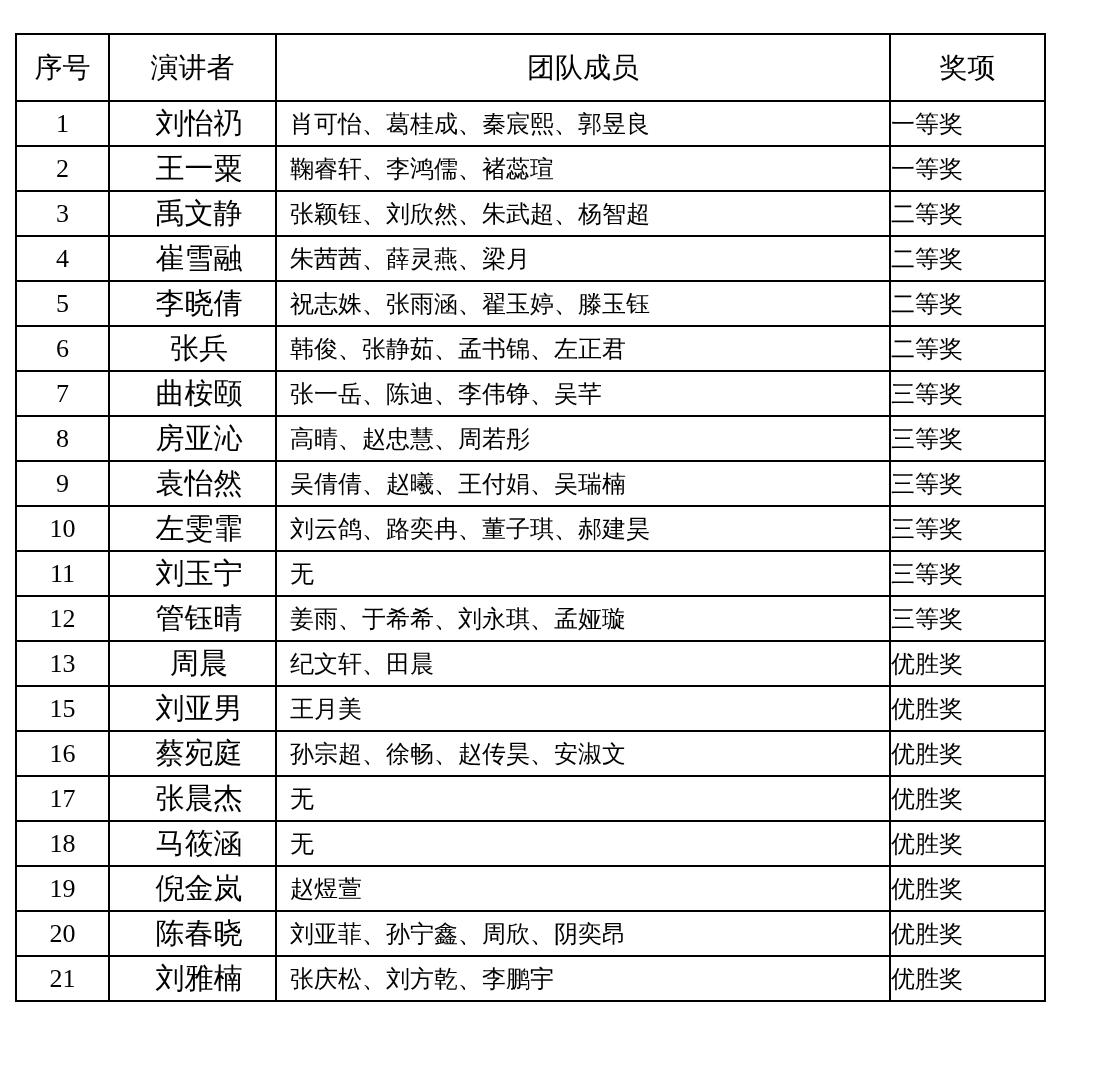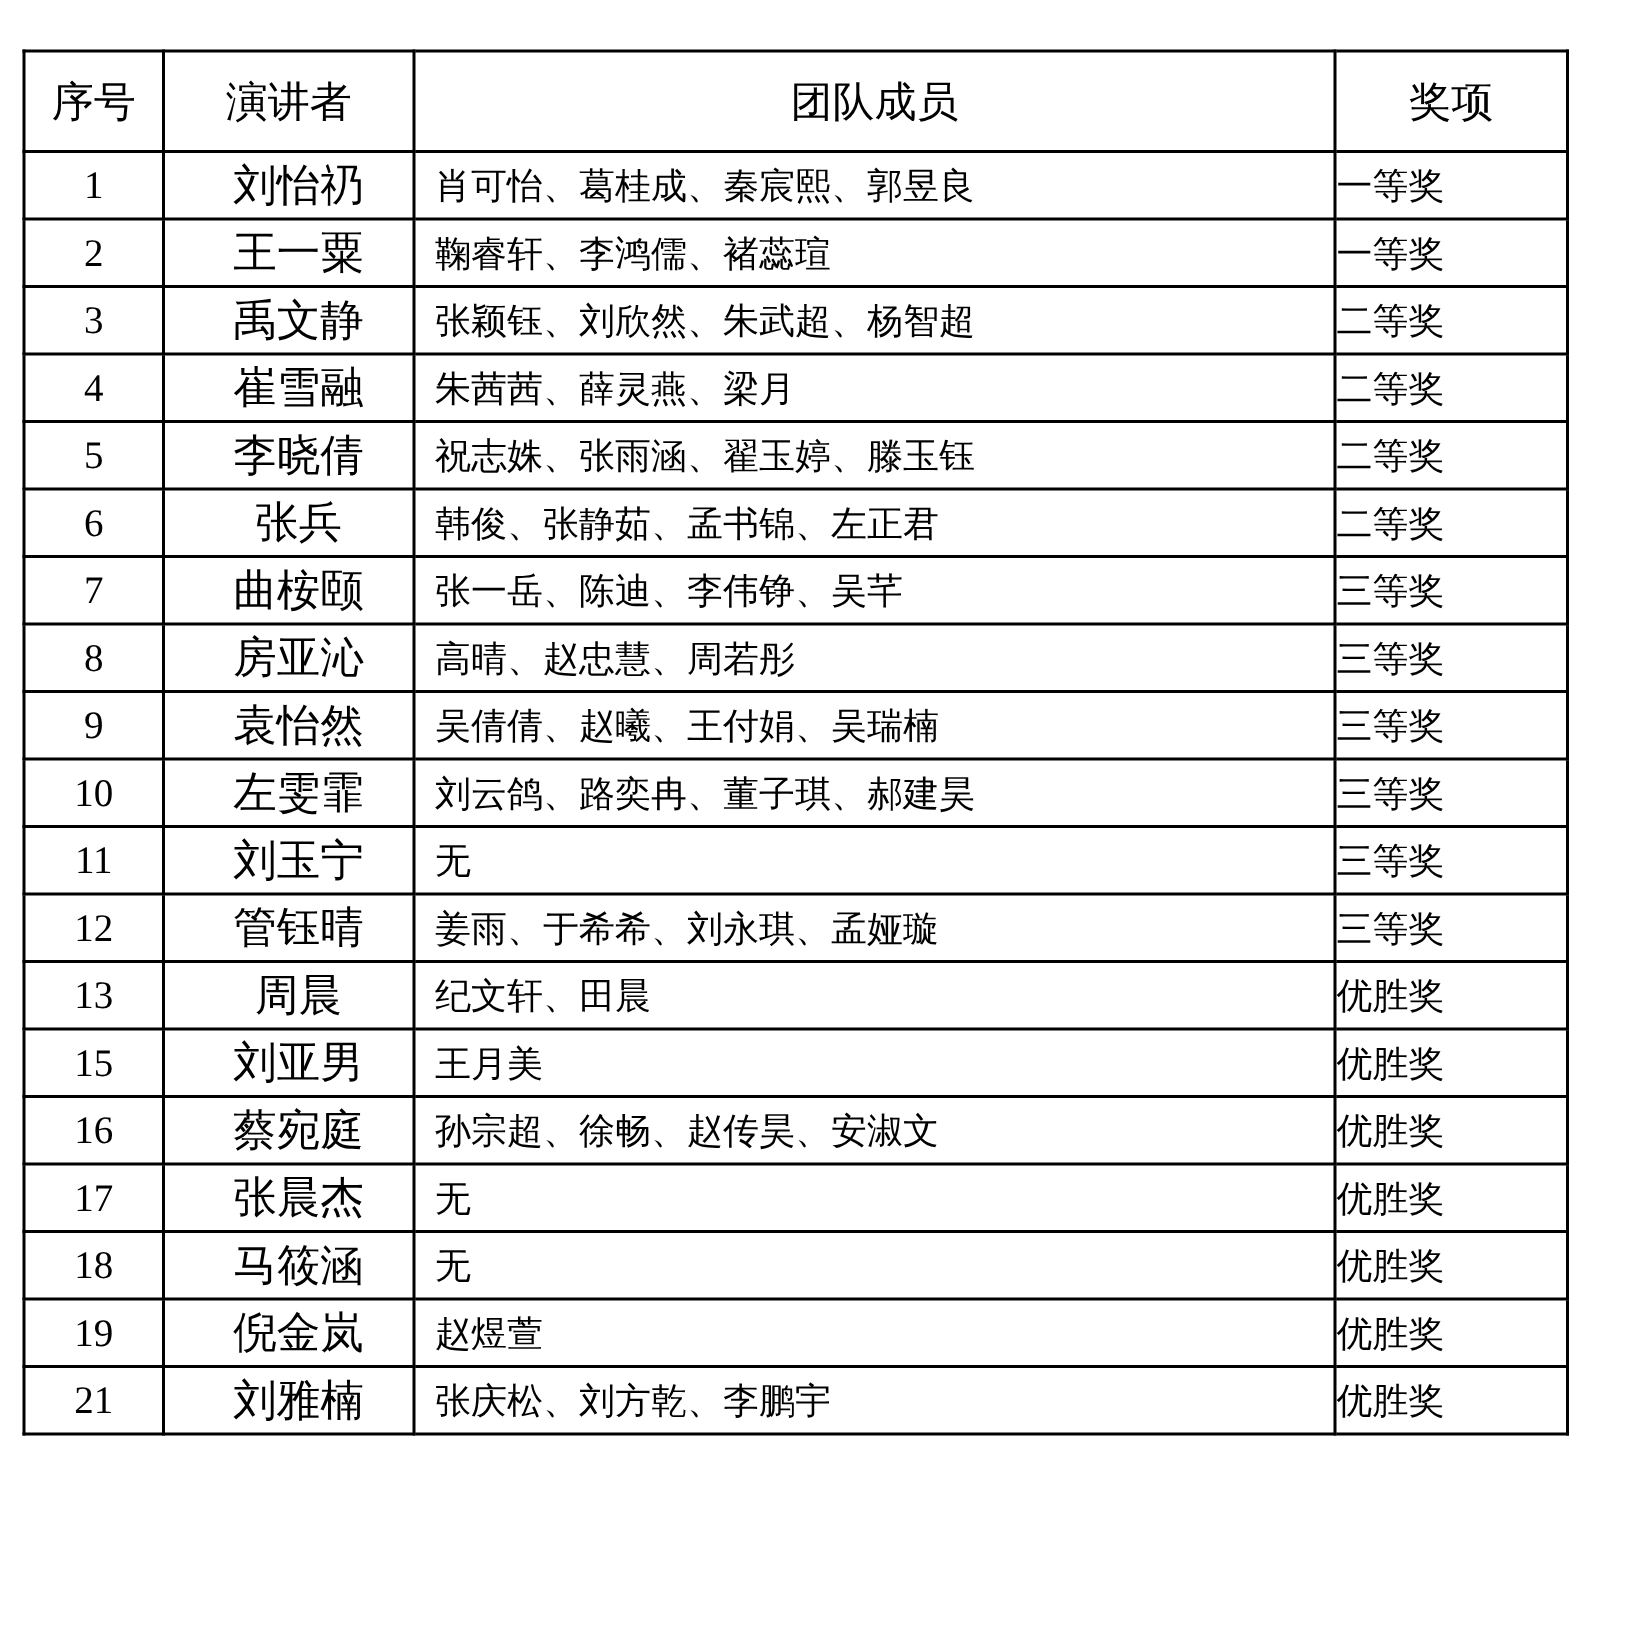--- a/index.html
+++ b/index.html
@@ -205,20 +205,26 @@
     <td class="award-cell">优胜奖</td>
   </tr>
 
   <tr class="data-row">
     <td class="no-cell">19</td>
     <td class="speaker-cell">倪金岚</td>
     <td class="team-cell">赵煜萱</td>
     <td class="award-cell">优胜奖</td>
   </tr>
 
+  <tr class="data-row">
+    <td class="no-cell">20</td>
+    <td class="speaker-cell">陈春晓</td>
+    <td class="team-cell">刘亚菲、孙宁鑫、周欣、阴奕昂</td>
+    <td class="award-cell">优胜奖</td>
+  </tr>
 
   <tr class="data-row">
     <td class="no-cell">21</td>
     <td class="speaker-cell">刘雅楠</td>
     <td class="team-cell">张庆松、刘方乾、李鹏宇</td>
     <td class="award-cell">优胜奖</td>
   </tr>
 </tbody>
   </table>
 </div>

